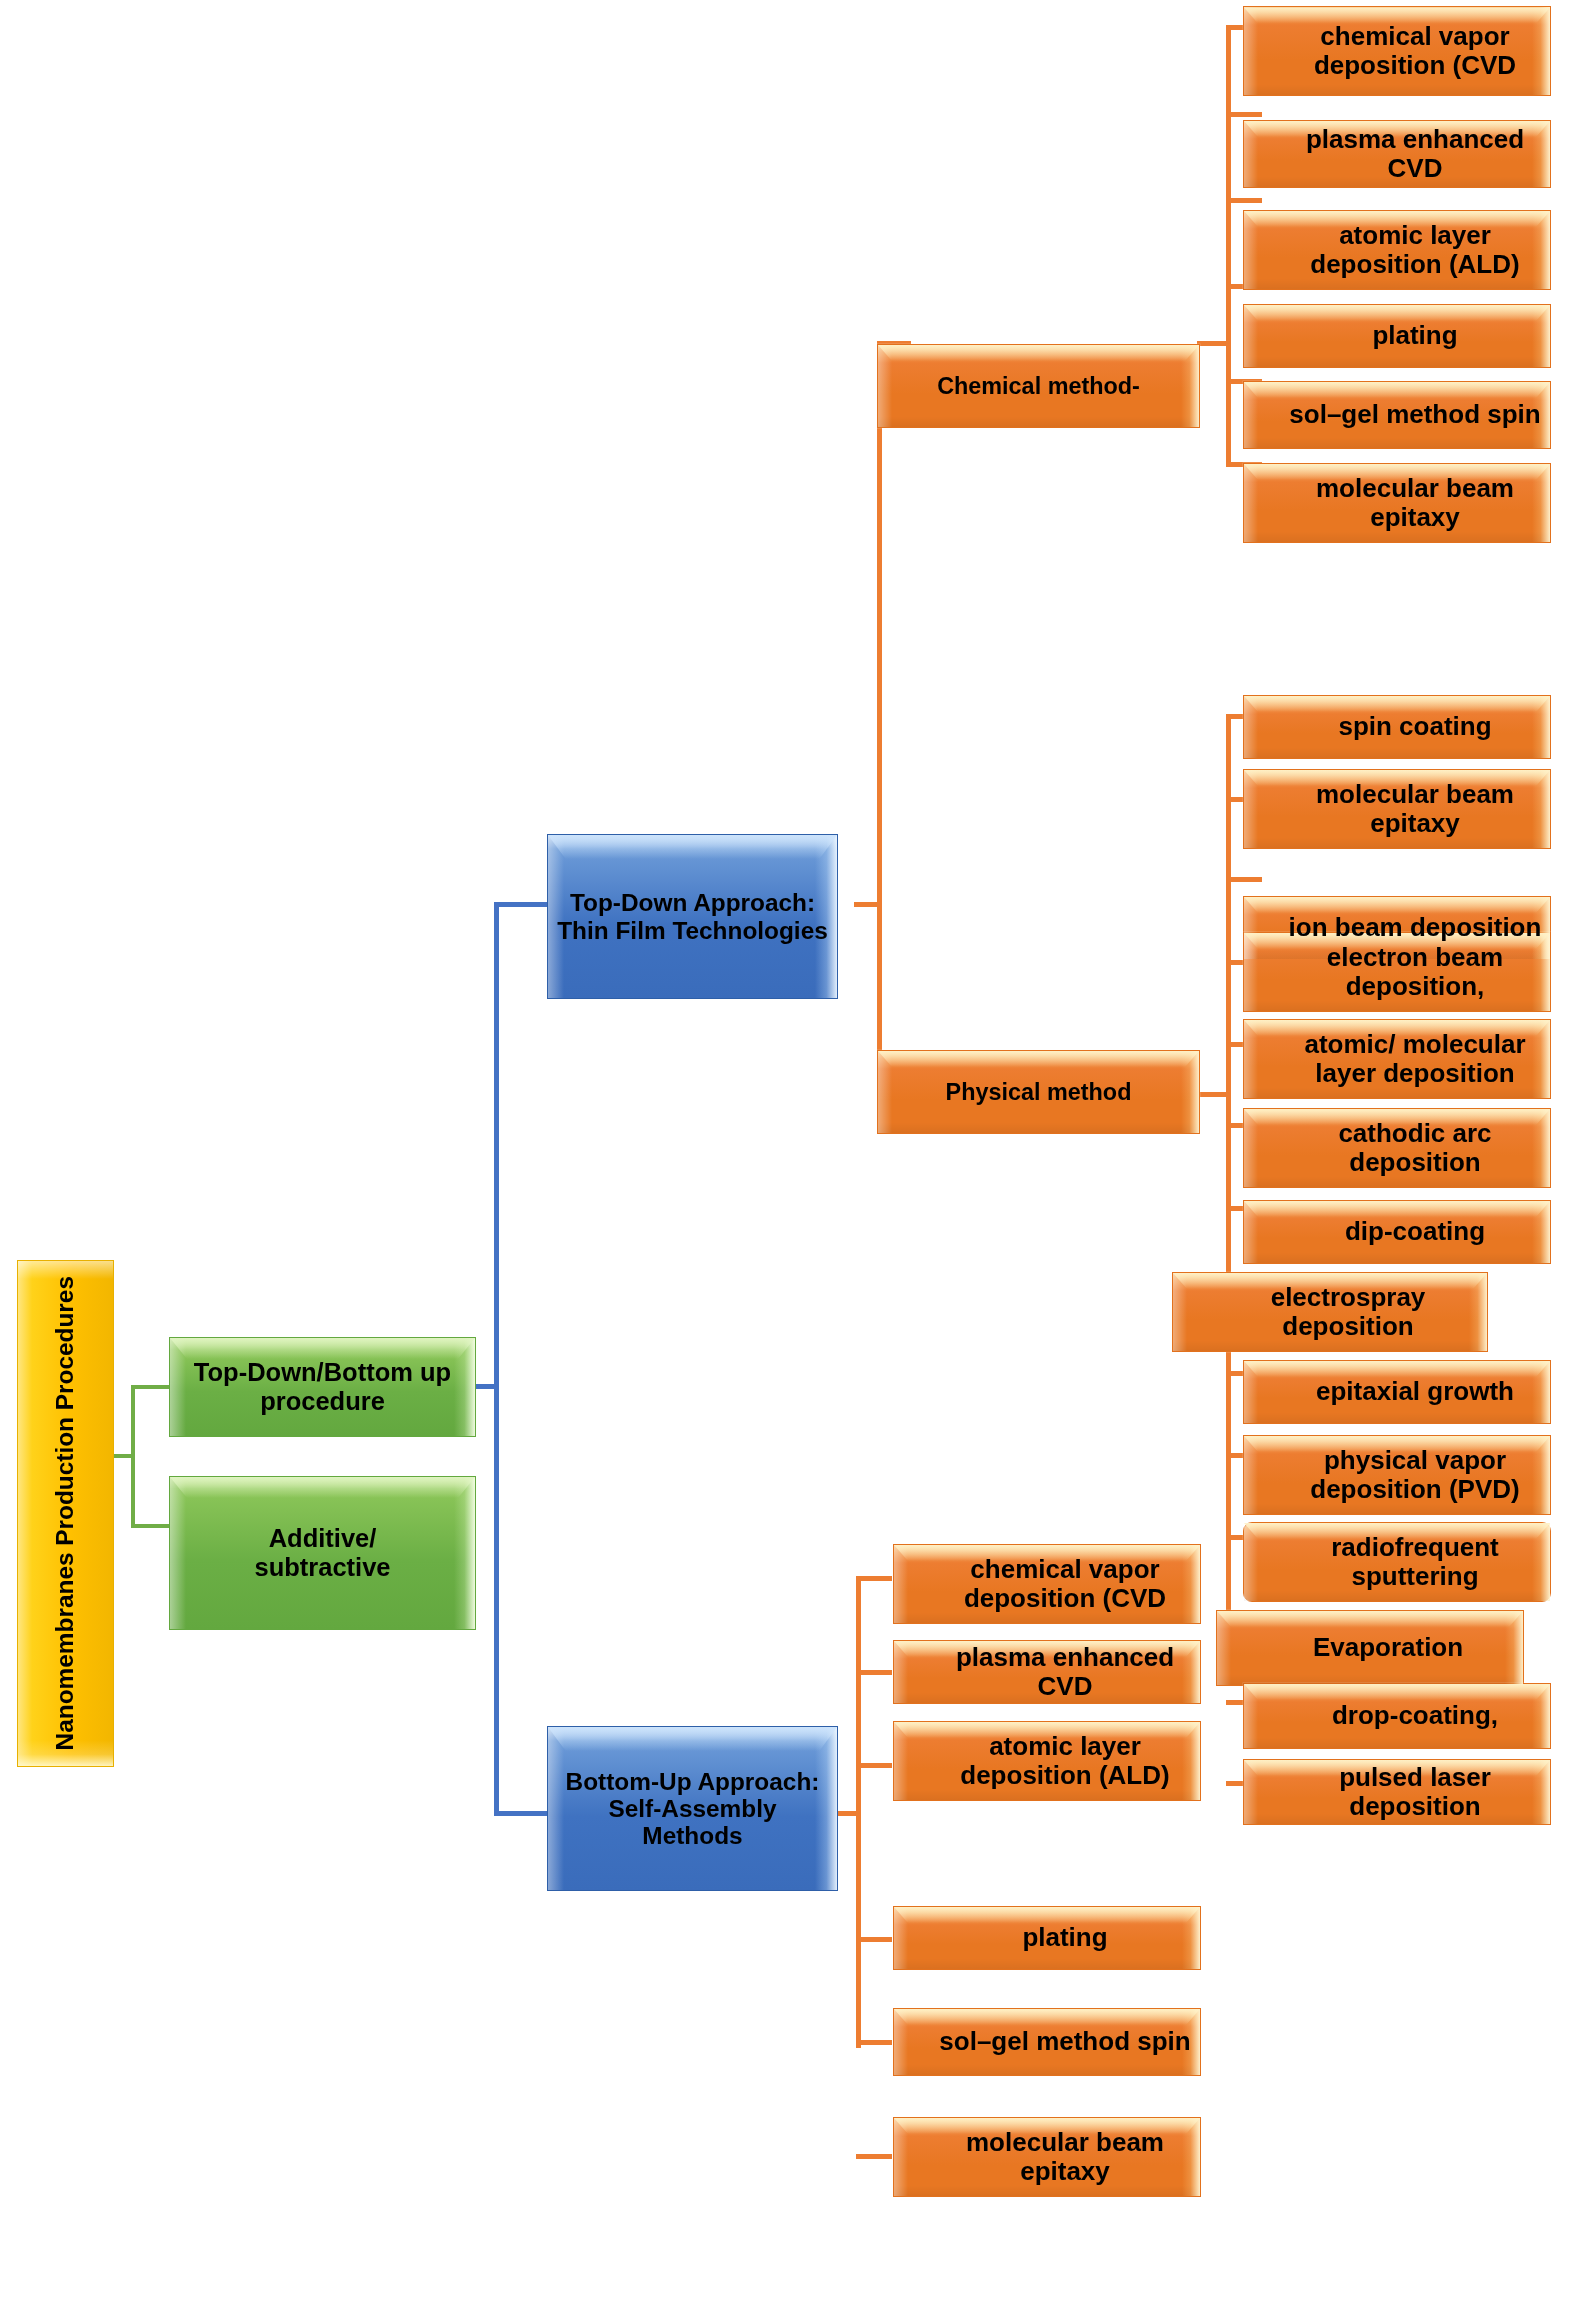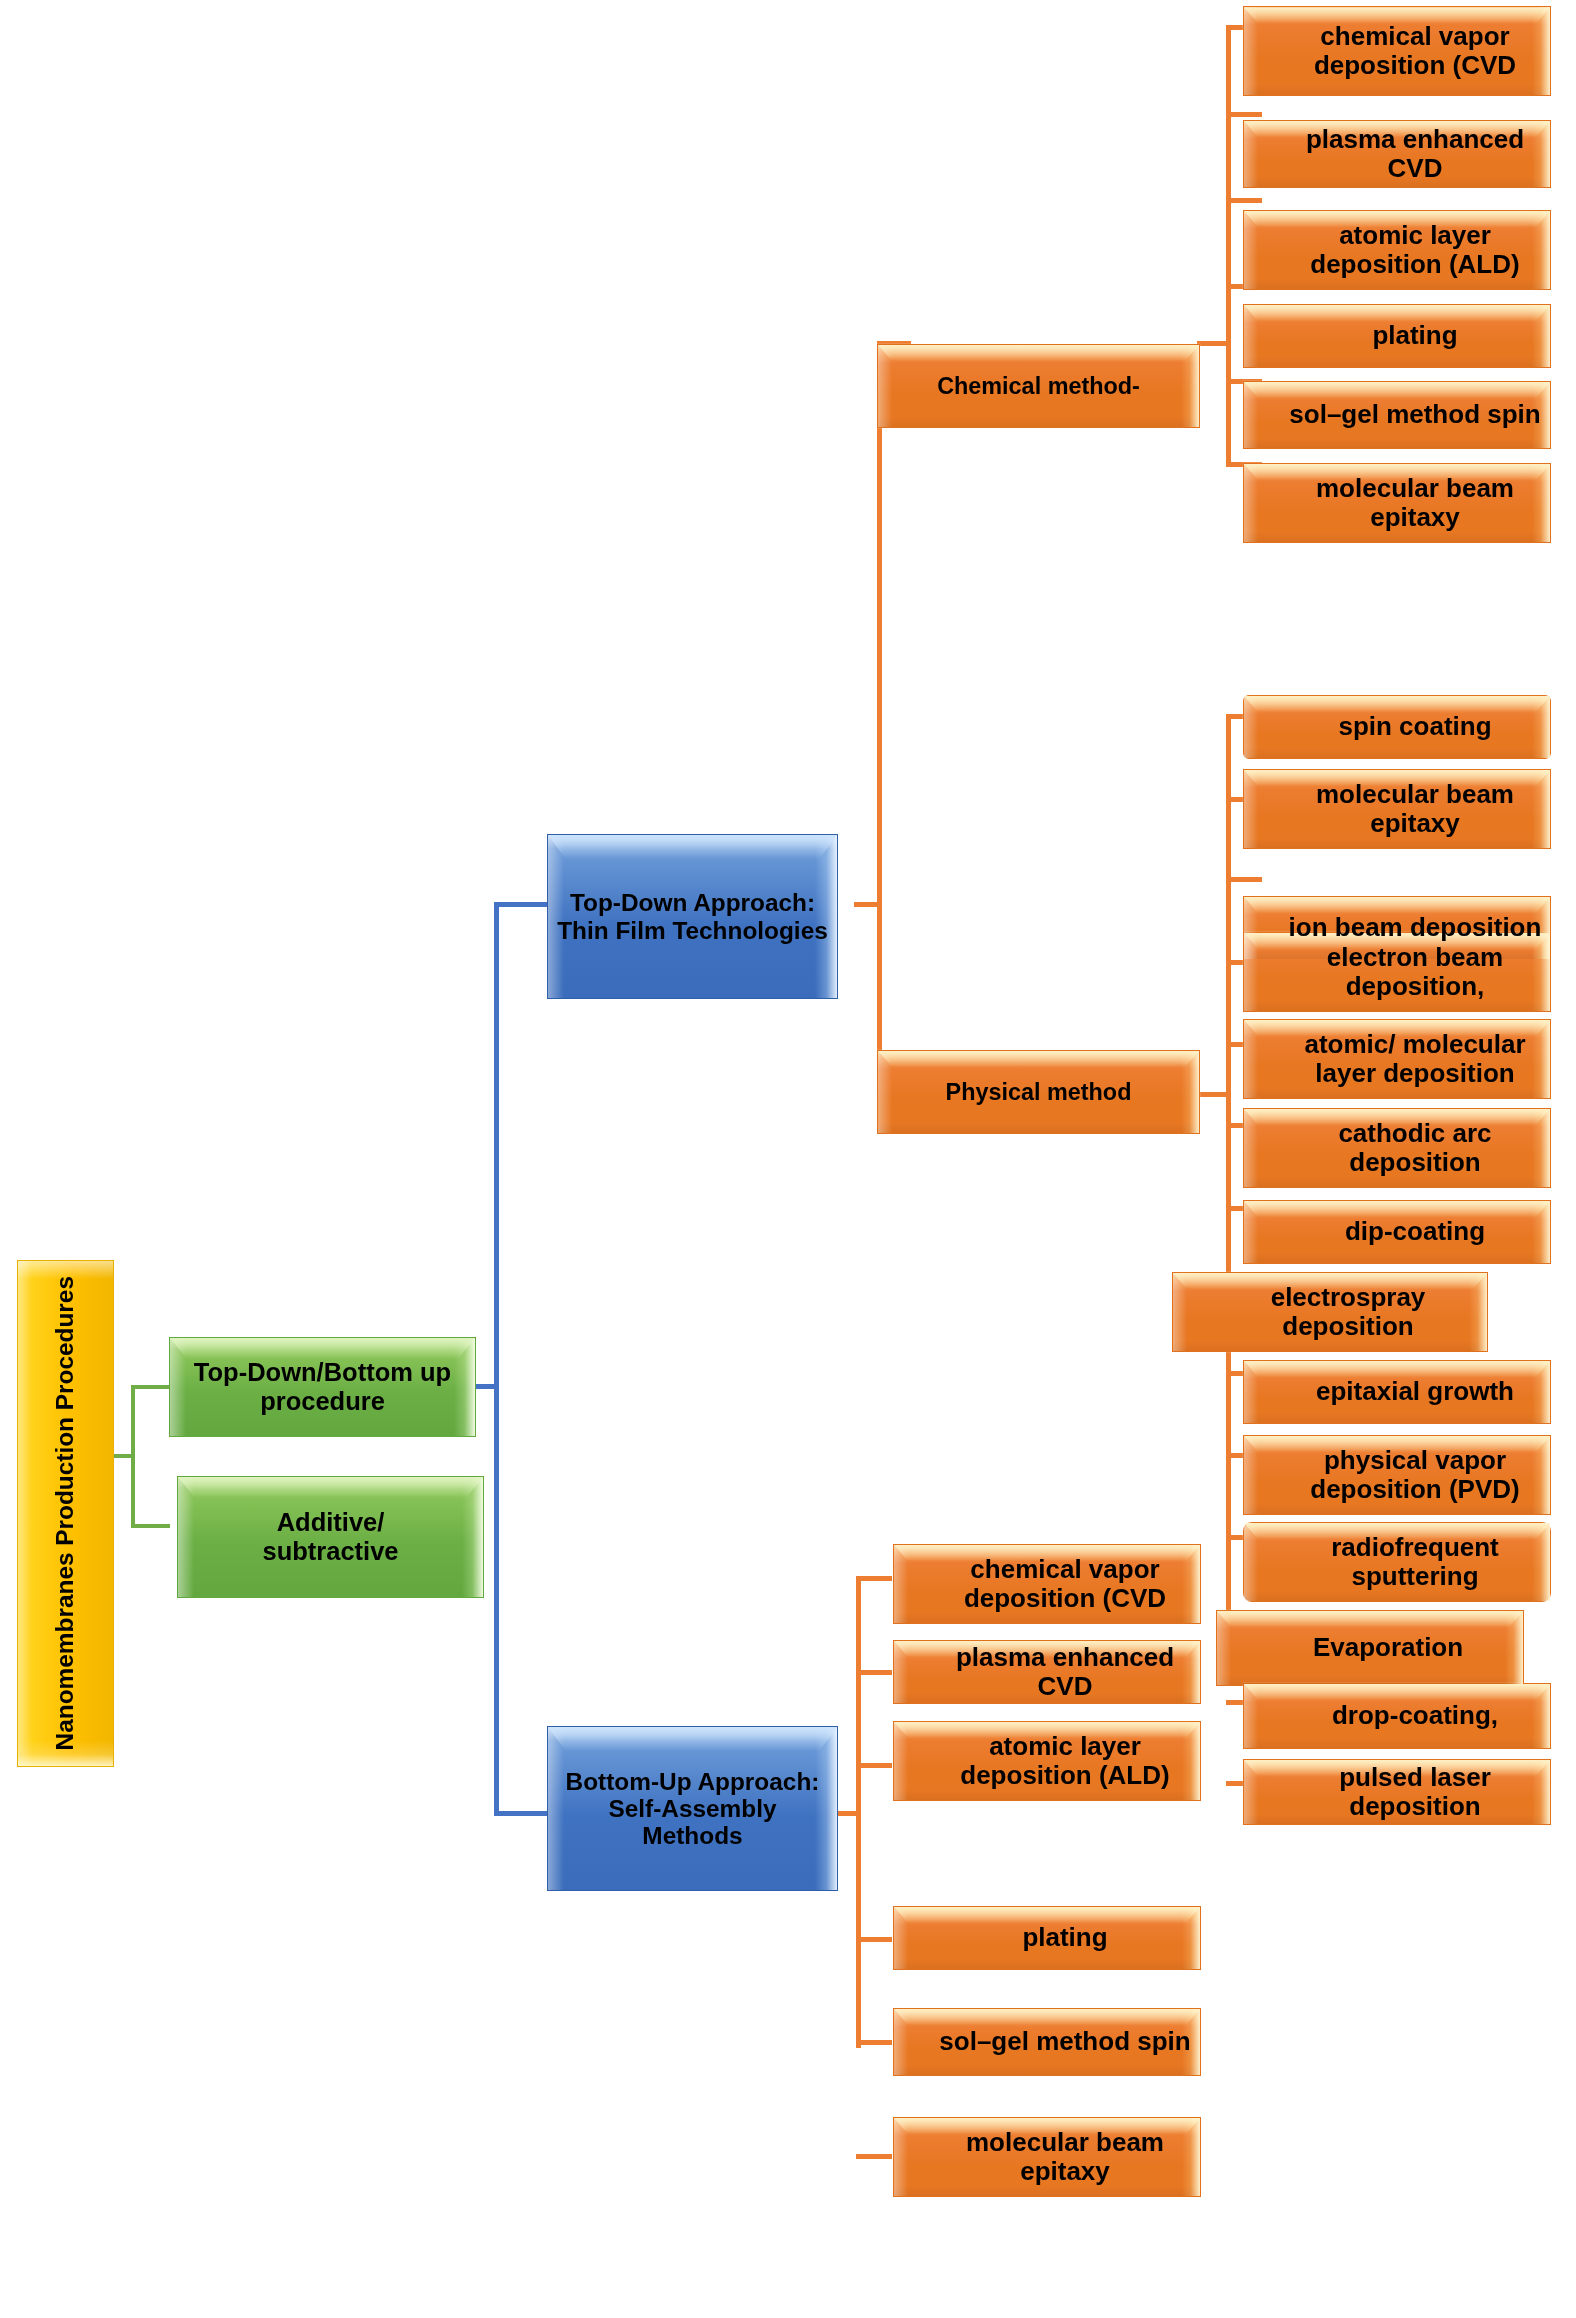--- a/index.html
+++ b/index.html
@@ -164,21 +164,21 @@
   <div class="ln h or" style="left:856px;top:2154px;width:36px;height:4.8px;"></div>
 
   <div class="box yb fs-yellow" style="left:17px;top:1260px;width:97px;height:507px;">
     <div class="vtxt">Nanomembranes  Production Procedures</div>
   </div>
 
   <div class="box gb fs-green" style="left:169px;top:1337px;width:307px;height:100px;">
     <span class="txt">Top-Down/Bottom up procedure</span>
   </div>
 
-  <div class="box gb fs-green" style="left:169px;top:1476px;width:307px;height:122px;margin-left:8px;">
+  <div class="box gb fs-green" style="left:169px;top:1476px;width:307px;height:154px;">
     <span class="txt" style="white-space:pre-line;">Additive/
 subtractive</span>
   </div>
 
   <div class="box bb fs-blue" style="left:547px;top:834px;width:291px;height:165px;">
     <span class="txt">Top-Down Approach: Thin Film Technologies</span>
   </div>
 
   <div class="box bb fs-blue" style="left:547px;top:1726px;width:291px;height:165px;">
     <span class="txt">Bottom-Up Approach: Self-Assembly Methods</span>
@@ -204,21 +204,21 @@
   <div class="box ob fs-leaf" style="left:1243px;top:304px;width:308px;height:64px;">
     <span class="txt">plating</span>
     </div>
   <div class="box ob fs-leaf" style="left:1243px;top:381px;width:308px;height:68px;">
     <span class="txt">sol–gel method spin</span>
     </div>
   <div class="box ob fs-leaf" style="left:1243px;top:463px;width:308px;height:80px;">
     <span class="txt">molecular beam epitaxy</span>
     </div>
 
-  <div class="box ob fs-leaf" style="left:1243px;top:695px;width:308px;height:64px;border-radius:6px;">
+  <div class="box ob fs-leaf" style="left:1243px;top:695px;width:308px;height:64px;">
     <span class="txt">spin coating</span>
     </div>
   <div class="box ob fs-leaf" style="left:1243px;top:769px;width:308px;height:80px;">
     <span class="txt">molecular beam epitaxy</span>
     </div>
   <div class="box ob fs-leaf" style="left:1243px;top:896px;width:308px;height:64px;justify-content:flex-end;">
     <span class="txt">ion beam deposition</span>
     </div>
   <div class="box ob fs-leaf" style="left:1243px;top:932px;width:308px;height:80px;">
     <span class="txt">electron beam deposition,</span>

